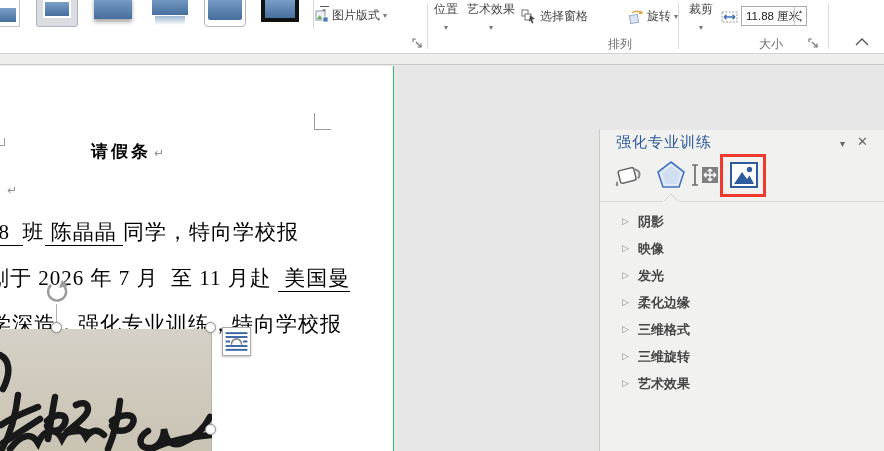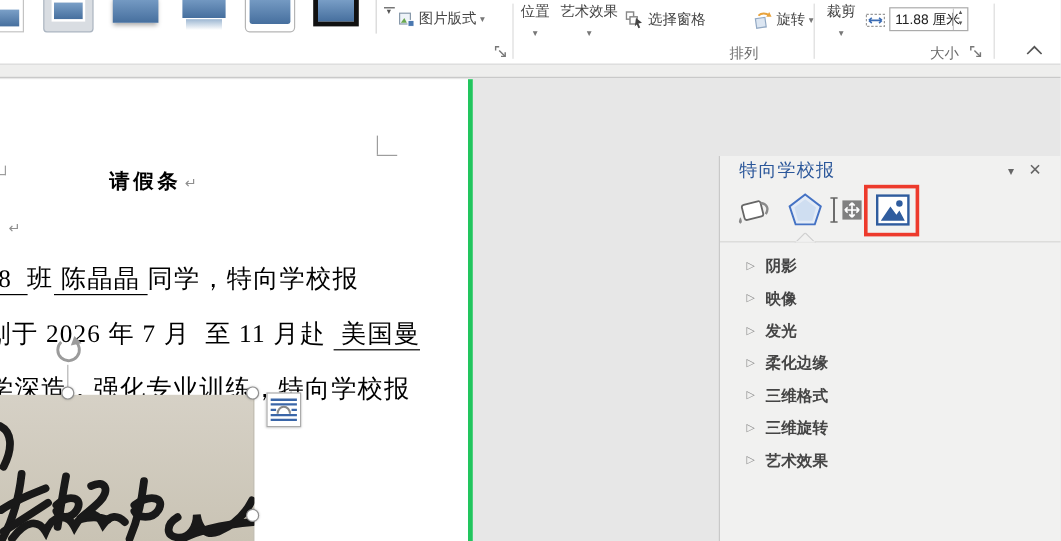--- a/index.html
+++ b/index.html
@@ -42,21 +42,21 @@
   .bigbtn .caret { display:block; margin-top:5px; }
   .launcher { position:absolute; width:11px; height:11px; }
   .spin-input { position:absolute; left:741px; top:6px; width:66px; height:20px; background:#fff; border:1px solid #ababab; font-size:11.5px; color:#222; }
   .spin-input .val { position:absolute; left:4px; top:2px; white-space:nowrap; }
   .spin-col { position:absolute; right:0; top:0; width:12px; height:18px; border-left:1px solid #c9c9c9; text-align:center; }
   .spin-col span { display:block; font-size:5px; color:#555; line-height:9px; }
 
   
   .top-strip { position:absolute; left:0; top:54px; width:884px; height:11px; background:#eeeeed; border-bottom:1px solid #c9c9c9; }
   .doc-area { position:absolute; left:0; top:65px; width:884px; height:386px; background:#e7e7e7; }
-  .page { position:absolute; left:0; top:1px; width:394px; height:385px; background:#fff; border-right:4px solid #22c55e; overflow:hidden; }
+  .page { position:absolute; left:0; top:1px; width:394px; height:385px; background:#fff; border-right:1px solid #22c55e; overflow:hidden; }
   .margin-v { position:absolute; width:1px; background:#9d9d9d; }
   .margin-h { position:absolute; height:1px; background:#9d9d9d; }
   .doc-title { position:absolute; left:91px; top:74px; font-size:17px; font-weight:bold; color:#000; letter-spacing:3px; }
   .pilcrow { position:absolute; color:#8f8f8f; font-size:12px; }
   .doc-line { position:absolute; white-space:pre; font-family:"Liberation Serif","DejaVu Serif",serif; font-size:21px; color:#000; letter-spacing:1px; }
   .doc-line .u { border-bottom:1px solid #000; padding-bottom:1px; }
 
   .sig-img { position:absolute; left:0; top:263px; width:212px; height:122px;
              background:linear-gradient(180deg,#d6d1c6,#c9c3b4); border-right:1px solid #b9b3a6; z-index:5; }
   .rotate-stem { position:absolute; left:56px; top:238px; width:1px; height:19px; background:#b3b3b3; z-index:6; }
@@ -106,21 +106,21 @@
           <div class="blue"></div>
         </div>
     </div>
     <div class="gal-col">
       <div class="gal-more">
           <span class="bar"></span>
           <span class="tri">▾</span>
         </div>
     </div>
 
-    <div class="clipstack" style="left:332px; width:94px;">
+    <div class="clipstack" style="left:315px; width:94px;">
       <div class="clip-row">
 
         <span>图片效果</span>
       </div>
       <div class="btn-row">
         <svg width="14" height="14" viewBox="0 0 14 14">
           <rect x="1" y="2" width="9" height="9" fill="#eef3f8" stroke="#8899aa"></rect>
           <path d="M2,10 L5,6 L7,10 Z" fill="#6aa84f"></path>
           <rect x="8" y="8" width="5" height="5" fill="#4a78b0" stroke="#fff" stroke-width="0.8"></rect>
         </svg>
@@ -188,21 +188,21 @@
       <rect x="1" y="4" width="15" height="10" fill="none" stroke="#999" stroke-dasharray="2,1.4"></rect>
       <path d="M3,9 L14,9 M3,9 L5.5,6.8 M3,9 L5.5,11.2 M14,9 L11.5,6.8 M14,9 L11.5,11.2" stroke="#3b6cb4" stroke-width="1.3" fill="none"></path>
     </svg>
     <div class="spin-input">
       <span class="val">11.88 厘米</span>
       <div class="spin-col">
         <span>▲</span>
         <span>▼</span>
       </div>
     </div>
-    <div class="grp-label" style="left:757px; width:60px;">大小</div>
+    <div class="grp-label" style="left:741px; width:60px;">大小</div>
     <svg class="launcher" style="left:808px; top:38px;" viewBox="0 0 11 11">
       <polyline points="1,4 1,1 4,1" fill="none" stroke="#777" stroke-width="1.2"></polyline>
       <line x1="4" y1="4" x2="9" y2="9" stroke="#777" stroke-width="1.2"></line>
       <polyline points="9,5.5 9,9 5.5,9" fill="none" stroke="#777" stroke-width="1.2"></polyline>
     </svg>
 
     <div class="vsep" style="left:828px;"></div>
     <svg style="position:absolute; left:852px; top:35px;" width="20" height="14" viewBox="0 0 20 14">
       <polyline points="4,10 10,4 16,10" fill="none" stroke="#555" stroke-width="1.4"></polyline>
     </svg>
@@ -264,21 +264,21 @@
             <line x1="15.5" y1="10.5" x2="19" y2="10.5"></line>
             <line x1="2" y1="14" x2="19" y2="14"></line>
             <line x1="2" y1="17" x2="19" y2="17"></line>
           </g>
           <path d="M6.5,13 A4,4.5 0 0 1 14.5,13" fill="#fff" stroke="#8a8a8a" stroke-width="1.3"></path>
         </svg>
       </div>
     </div>
 
     <div class="pane">
-      <div class="pane-title">特向学校报</div>
+      <div class="pane-title">强化专业训练</div>
       <span class="pane-caret">▾</span>
       <span class="pane-close">✕</span>
 
       <svg class="tab-icon" style="left:13px; top:31px;" width="31" height="28" viewBox="0 0 31 28">
         <g transform="rotate(-14 14 14)">
           <rect x="6" y="8" width="16" height="13" rx="2" fill="#fff" stroke="#666" stroke-width="1.5"></rect>
           <path d="M22,10 C27,12 28,16 24,20" fill="none" stroke="#8a8a8a" stroke-width="2"></path>
         </g>
         <path d="M4,20 q-2.5,4 0,5.5 q2.5,-1.5 0,-5.5" fill="#888"></path>
       </svg>

